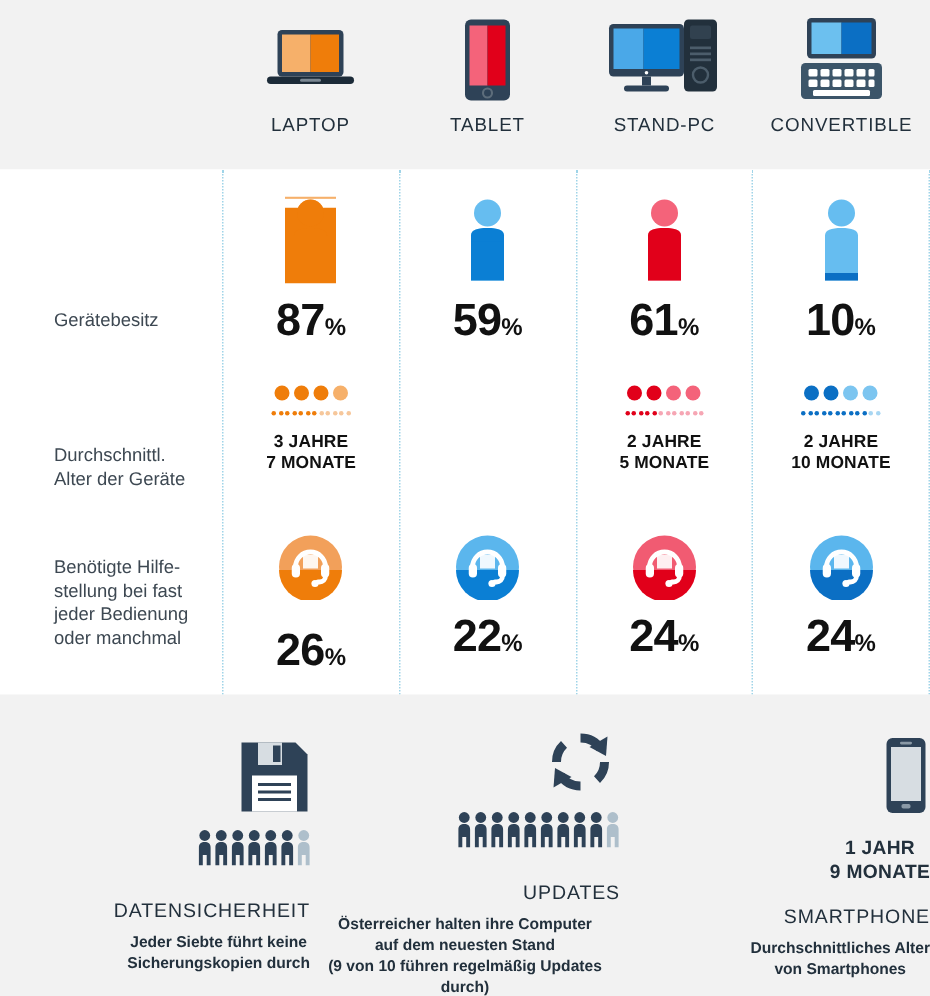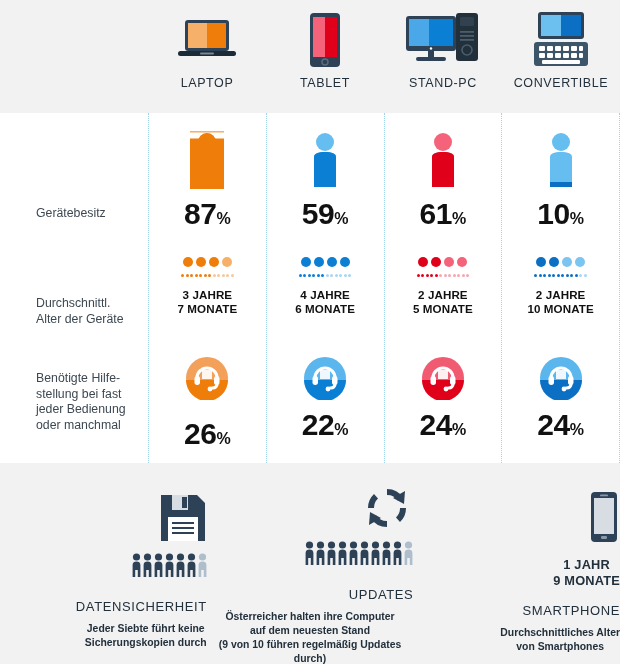--- a/index.html
+++ b/index.html
@@ -241,46 +241,20 @@
             <g>
               <path d="M6 30c0-1 0-1 0-1h22v27H6z" fill="#0b7fd4"></path>
               <path d="M6 26c0-3.5 4-5 11-5s11 1.5 11 5v4H6z" fill="#0b7fd4"></path>
             </g>
           </svg>
           <div class="pct" style="margin-top:10px;">
             <span>59</span><span class="u">%</span>
           </div>
         </div>
 
-        <div class="cell r2">
-          <div class="dots-yr">
-            <i style="background:#0b7fd4"></i>
-              <i style="background:#0b7fd4"></i>
-              <i style="background:#0b7fd4"></i>
-              <i style="background:#0b7fd4"></i>
-          </div>
-          <div class="dots-mo">
-            <i style="background:#0b7fd4"></i>
-              <i style="background:#0b7fd4"></i>
-              <i style="background:#0b7fd4"></i>
-            <i style="background:#0b7fd4"></i>
-              <i style="background:#0b7fd4"></i>
-              <i style="background:#0b7fd4"></i>
-            <i style="background:#a8d6f2"></i>
-              <i style="background:#a8d6f2"></i>
-              <i style="background:#a8d6f2"></i>
-            <i style="background:#a8d6f2"></i>
-              <i style="background:#a8d6f2"></i>
-              <i style="background:#a8d6f2"></i>
-          </div>
-          <div class="agetxt">
-            <div>4 JAHRE</div>
-            <div>6 MONATE</div>
-          </div>
-        </div>
 
         <div class="cell r3">
           <svg class="headset" viewBox="0 0 44 44">
             <circle cx="22" cy="22" r="21" fill="#5bb6ed"></circle>
             <path d="M1 24a21 21 0 0 0 42 0z" fill="#0b7fd4"></path>
             <path d="M12 22a10 10 0 0 1 20 0v6a4 4 0 0 1-4 4h-1" fill="none" stroke="#fff" stroke-width="3.2" stroke-linecap="round"></path>
             <rect x="9.5" y="20" width="5.5" height="9" rx="2.7" fill="#fff"></rect>
             <rect x="29" y="20" width="5.5" height="9" rx="2.7" fill="#fff"></rect>
             <circle cx="25" cy="33" r="2.4" fill="#fff"></circle>
             <path d="M17 14h10v9H17z" fill="#fff" opacity=".9"></path>

